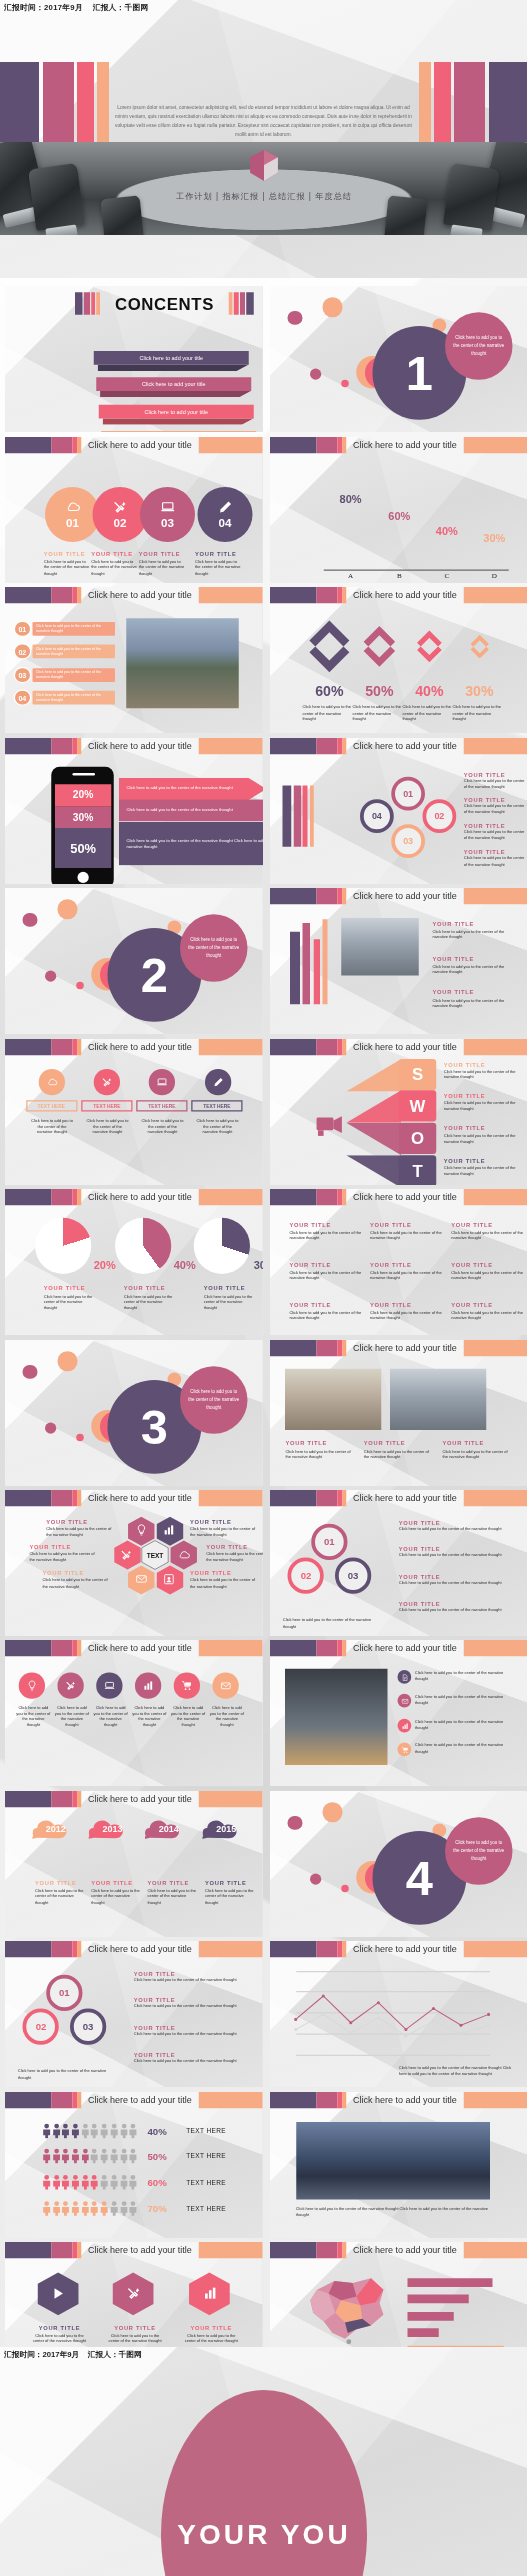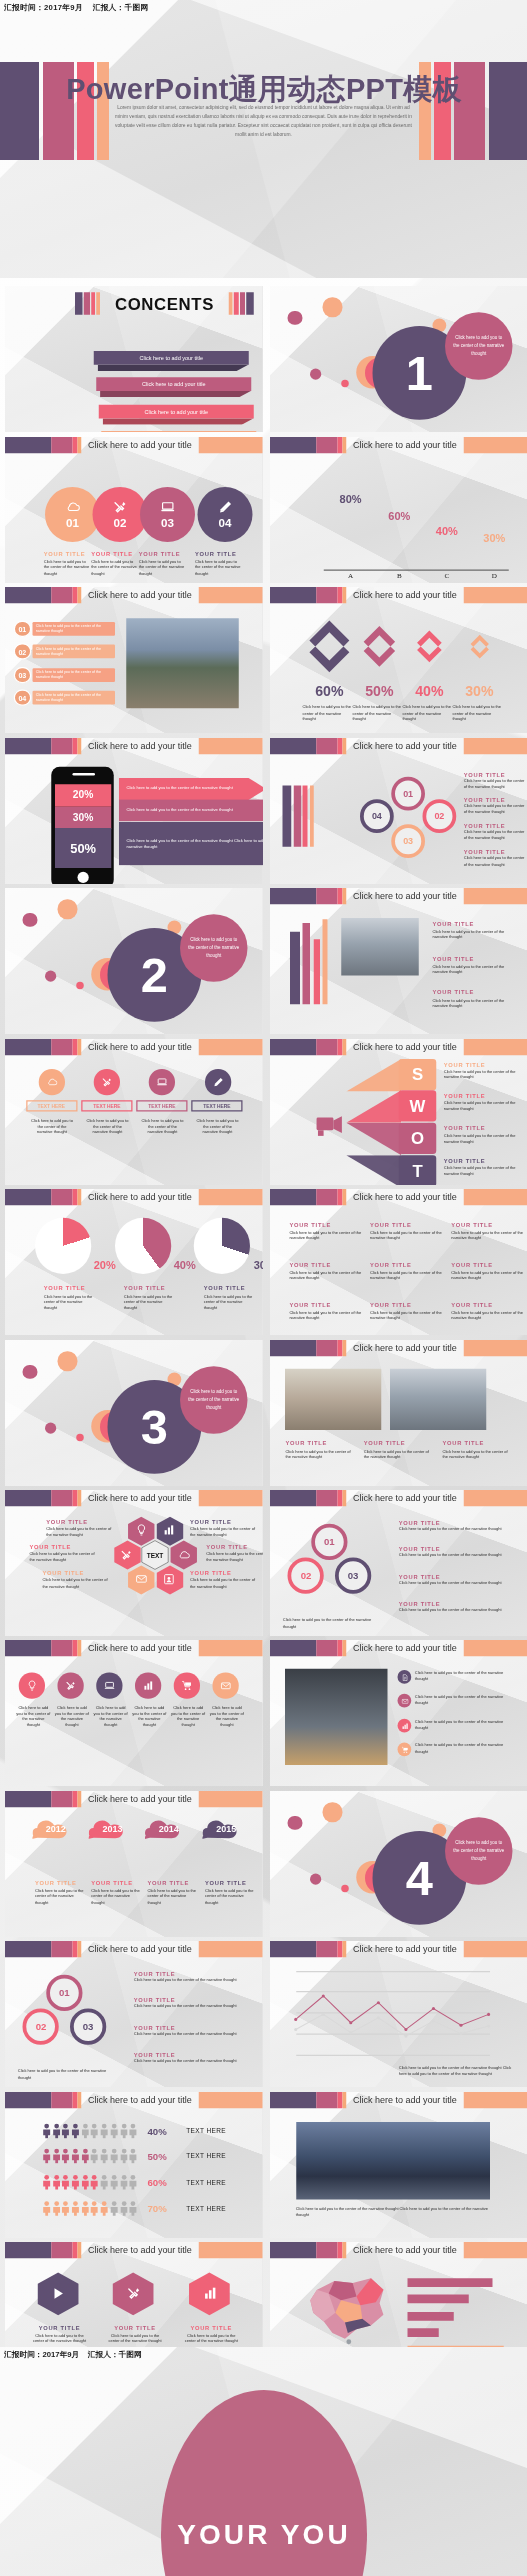--- a/index.html
+++ b/index.html
@@ -104,23 +104,36 @@
       <i style="width:16.5px;height:98px;background:#ef6277"></i>
       <i style="width:11.3px;height:98px;background:#f7ab84"></i>
     </div>
     <div class="tsl-bars r">
       <i style="width:11.3px;height:98px;background:#f7ab84"></i>
       <i style="width:16.5px;height:98px;background:#ef6277"></i>
       <i style="width:31px;height:98px;background:#bd5c7e"></i>
       <i style="width:39px;height:98px;background:#5f4f72"></i>
     </div>
 
-    <div class="tsl-title">PowerPoint通用动态PPT模板</div>
     <div class="tsl-sub">Lorem ipsum dolor sit amet, consectetur adipisicing elit, sed do eiusmod tempor incididunt ut labore et dolore magna aliqua. Ut enim ad minim veniam, quis nostrud exercitation ullamco laboris nisi ut aliquip ex ea commodo consequat. Duis aute irure dolor in reprehenderit in voluptate velit esse cillum dolore eu fugiat nulla pariatur. Excepteur sint occaecat cupidatat non proident, sunt in culpa qui officia deserunt mollit anim id est laborum.</div>
 
+    <div class="confroom">
+      <div class="chair" style="left:-13.4px; top:4.1px;  transform:rotate(-14deg) scale(1.15)"></div>
+      <div class="chair" style="left:32px;  top:24px; transform:rotate(-8deg)"></div>
+      <div class="chair" style="right:-13.4px;top:4.1px;  transform:rotate(14deg) scale(1.15)"></div>
+      <div class="chair" style="right:32px; top:24px; transform:rotate(8deg)"></div>
+      <div class="chair" style="left:98px; top:49px; transform:rotate(-6deg) scale(.8)"></div>
+      <div class="chair" style="right:98px;top:49px; transform:rotate(6deg) scale(.8)"></div>
+      <svg class="logo-hex" viewBox="0 0 58 64">
+        <path d="M29 2 L56 16 L56 46 L29 62 L2 46 L2 16 Z" fill="#b6567a"></path>
+        <path d="M29 2 L56 16 L29 31 Z" fill="#c9708d"></path>
+        <path d="M29 31 L56 16 L56 46 L29 62 Z" fill="#e2e2e2" opacity=".92"></path>
+      </svg>
+      <div class="tagline">工作计划 | 指标汇报 | 总结汇报 | 年度总结</div>
+    </div>
   </div>
 </div>
 
 <div id="grid">
     <div class="slide" style="left:5.2px;top:286px;width:258px;height:146px">
       <div class="sl-inner" style="transform:scale(1.25);transform-origin:0 0;width:206px;height:117px">
         <div class="poly"></div>
         <div style="position:absolute;left:56px;top:4.6px;display:flex;gap:1px">
           <i style="width:6.2px;height:18.5px;background:#5f4f72;display:block"></i>
           <i style="width:4.6px;height:18.5px;background:#bd5c7e;display:block"></i>

